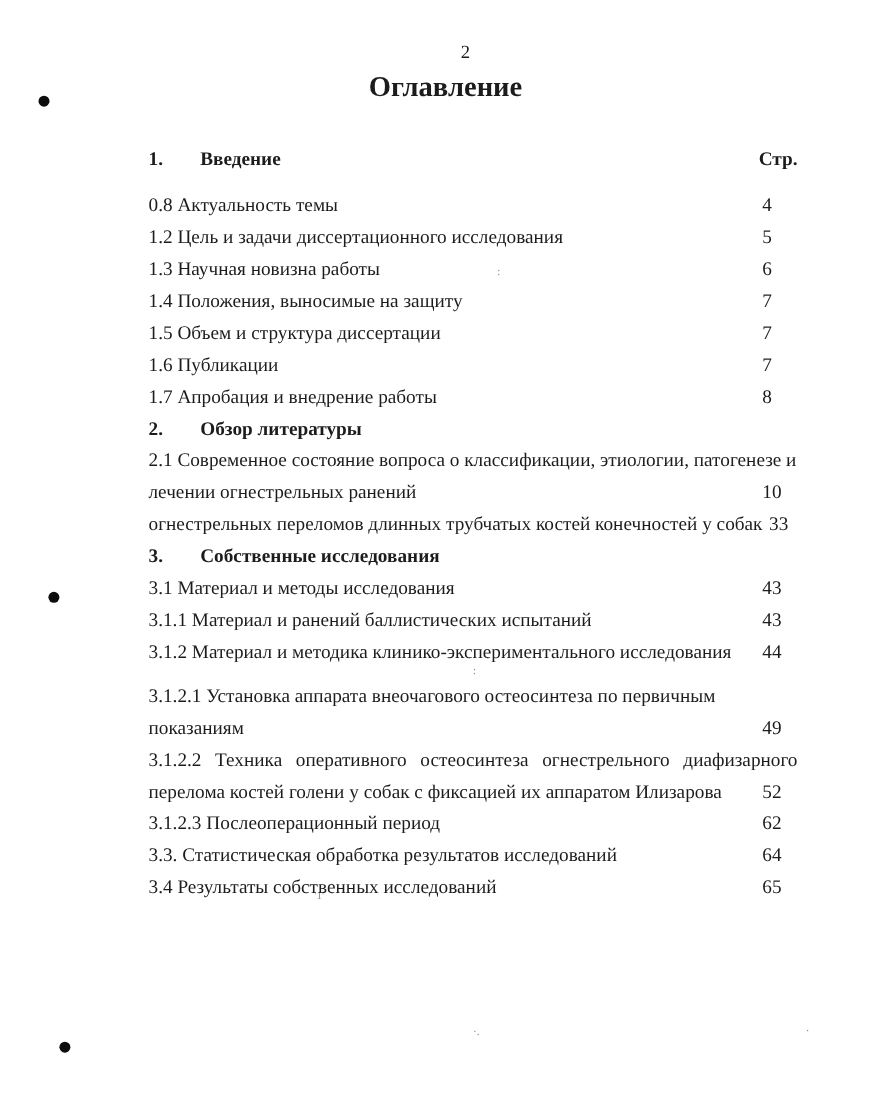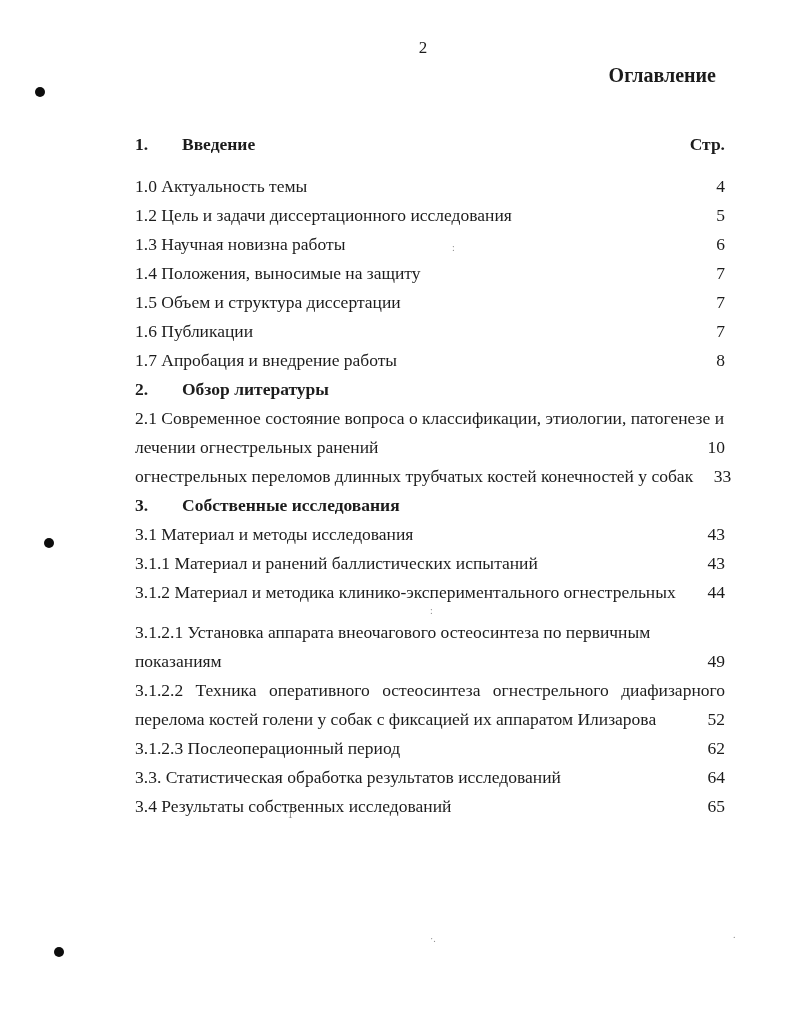--- a/index.html
+++ b/index.html
@@ -7,30 +7,30 @@
     width:793px;height:1016px;position:relative;overflow:hidden;
     background:#ffffff;color:#1c1c1c;
     font-family:"Liberation Serif","DejaVu Serif",serif;
     font-size:17.5px;
   }
   .pageno{
     position:absolute;top:38px;left:128px;width:590px;
     text-align:center;font-size:17px;
   }
   .title{
-    position:absolute;top:64px;left:126px;width:590px;margin:0;
-    text-align:right;font-size:20px;font-weight:bold;
+    position:absolute;top:64px;left:110px;width:590px;margin:0;
+    text-align:center;font-size:26px;font-weight:bold;
   }
   .content{
     position:absolute;top:130px;left:135px;width:590px;
     line-height:29px;
   }
   .row{display:flex;justify-content:space-between;align-items:baseline;}
   .txt,.line{white-space:nowrap;}
-  .pg{min-width:32px;text-align:right;margin-left:6px;white-space:nowrap;}
+  .pg{min-width:32px;text-align:left;margin-left:6px;white-space:nowrap;}
   .sec{font-weight:bold;}
   .sec .num{display:inline-block;width:47px;}
   .header-row{margin-bottom:13px;}
   .gap-before{margin-top:11px;}
   .justify-first .line{
     white-space:normal;text-align:justify;text-align-last:justify;
   }
   .dot{
     position:absolute;background:#0d0d0d;border-radius:50%;
     width:10px;height:10px;
@@ -63,21 +63,21 @@
 <h1 class="title">Оглавление</h1>
 
 <div class="content">
 
   <div class="row sec header-row">
     <span class="left"><span class="num">1.</span><span>Введение</span></span>
     <span class="pg">Стр.</span>
   </div>
 
   <div class="row entry">
-    <span class="txt">1.0 Актуальность темы</span>
+    <span class="txt">0.8 Актуальность темы</span>
     <span class="pg">4</span>
   </div>
 
   <div class="row entry">
     <span class="txt">1.2 Цель и задачи диссертационного исследования</span>
     <span class="pg">5</span>
   </div>
 
   <div class="row entry">
     <span class="txt">1.3 Научная новизна работы</span>
@@ -134,21 +134,21 @@
     <span class="txt">3.1 Материал и методы исследования</span>
     <span class="pg">43</span>
   </div>
 
   <div class="row entry">
     <span class="txt">3.1.1 Материал и ранений баллистических испытаний</span>
     <span class="pg">43</span>
   </div>
 
   <div class="row entry">
-    <span class="txt">3.1.2 Материал и методика клинико-экспериментального огнестрельных</span>
+    <span class="txt">3.1.2 Материал и методика клинико-экспериментального исследования</span>
     <span class="pg">44</span>
   </div>
 
   <div class="entry gap-before">
     <div class="line">3.1.2.1 Установка аппарата внеочагового остеосинтеза по первичным</div>
     <div class="row">
       <span class="txt">показаниям</span>
       <span class="pg">49</span>
     </div>
   </div>

